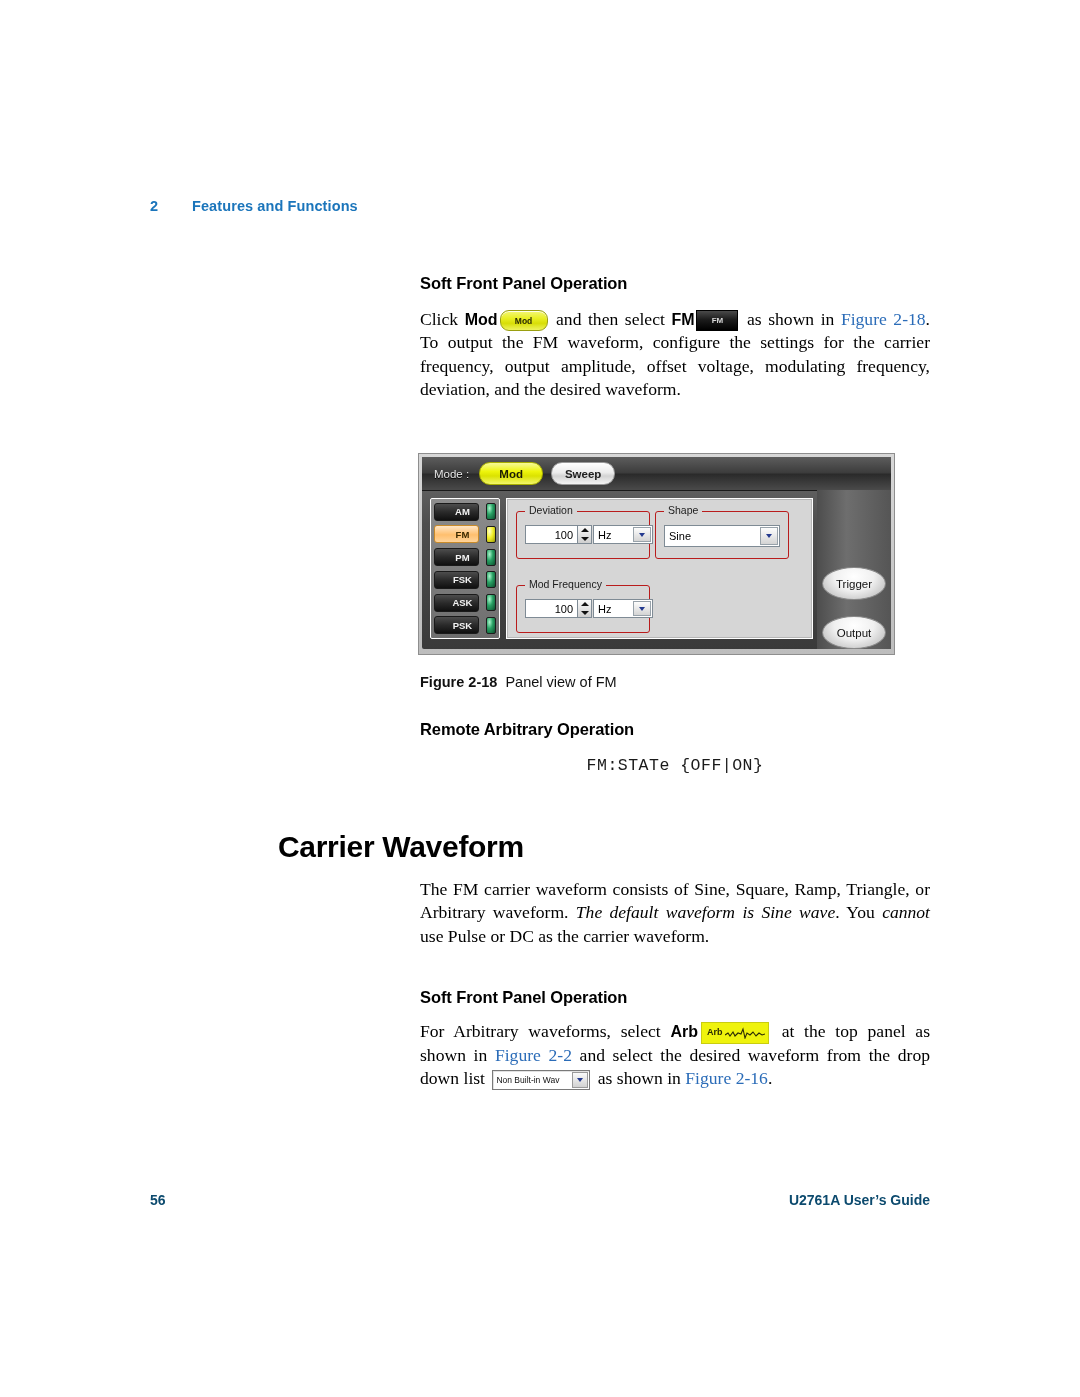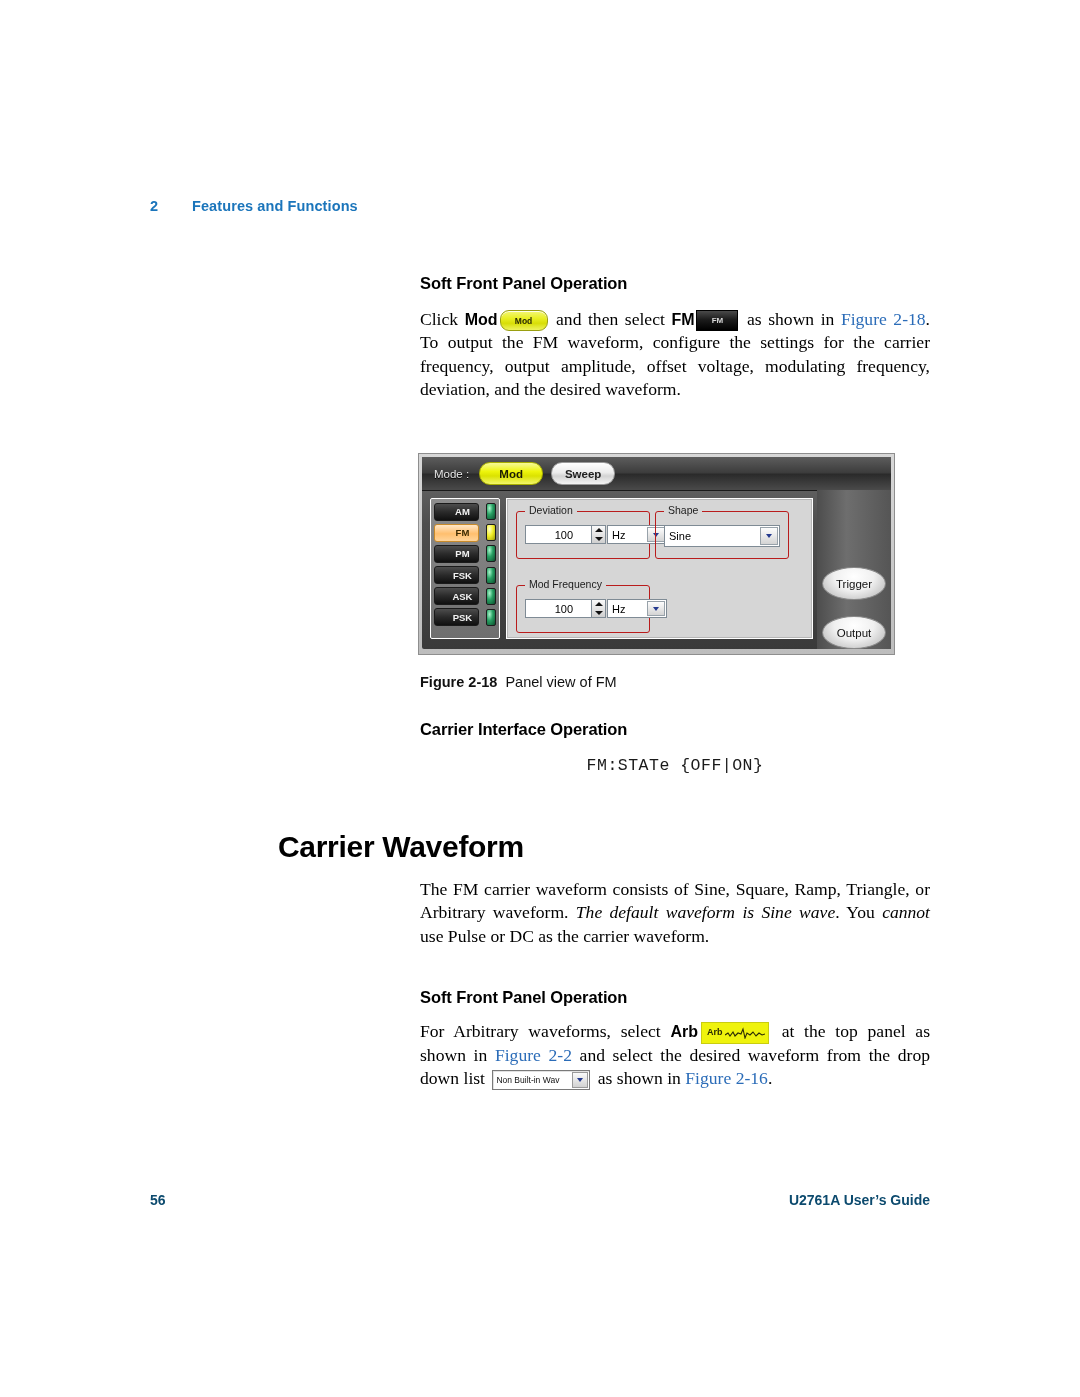--- a/index.html
+++ b/index.html
@@ -259,21 +259,21 @@
     font-family: "Liberation Sans", sans-serif;
     font-size: 10.5px; color: #1c1c1c;
     white-space: nowrap;
   }
   .spin { position: absolute; display: flex; align-items: stretch; height: 19px; }
   .numbox {
     width: 47px;
     background: #fff; border: 1px solid #7f8b95;
     border-right: none;
     display: flex; align-items: center; justify-content: flex-end;
-    padding-right: 18px;
+    padding-right: 4px;
     font-family: "Liberation Sans", sans-serif;
     font-size: 11px; color: #000;
   }
   .spinarrows {
     width: 13px;
     background: linear-gradient(180deg,#fafafa,#cfcfcf);
     border: 1px solid #7f8b95;
     display: flex; flex-direction: column; align-items: center; justify-content: space-around;
   }
   .spinarrows i { display: block; width: 0; height: 0; }
@@ -386,21 +386,21 @@
                 <span>FSK</span>
               </div>
             <div class="led green"></div>
           </div>
           <div class="modrow">
             <div class="modbtn dark">
                 <span>ASK</span>
               </div>
             <div class="led green"></div>
           </div>
-          <div class="modrow" style="margin-bottom:8px;">
+          <div class="modrow" style="margin-bottom:0;">
             <div class="modbtn dark">
                 <span>PSK</span>
               </div>
             <div class="led green"></div>
           </div>
         </div>
 
         <div class="contentbox">
 
           <div class="grp" style="left:9px; top:12px; width:132px; height:46px;">
@@ -459,21 +459,21 @@
         </div>
 
       </div>
     </div>
   </div>
 
   <div class="col figcap" style="top:674px;">
     <b>Figure 2-18</b>&nbsp;&nbsp;<span>Panel view of FM</span>
   </div>
 
-  <div class="col h3" style="top:720px;">Carrier Interface Operation</div>
+  <div class="col h3" style="top:720px;">Remote Arbitrary Operation</div>
   <div class="col scpi" style="top:756px; text-align:center;">FM:STATe {OFF|ON}</div>
 
   <div class="h1" style="top:830px;">Carrier Waveform</div>
 
   <div class="col body" style="top:878px;">
     <span>The FM carrier waveform consists of Sine, Square, Ramp, Triangle, or Arbitrary waveform. </span><span class="ital">The default waveform is Sine wave</span><span>. You </span><span class="ital">cannot</span><span> use Pulse or DC as the carrier waveform.</span>
   </div>
 
   <div class="col h3" style="top:988px;">Soft Front Panel Operation</div>
 

